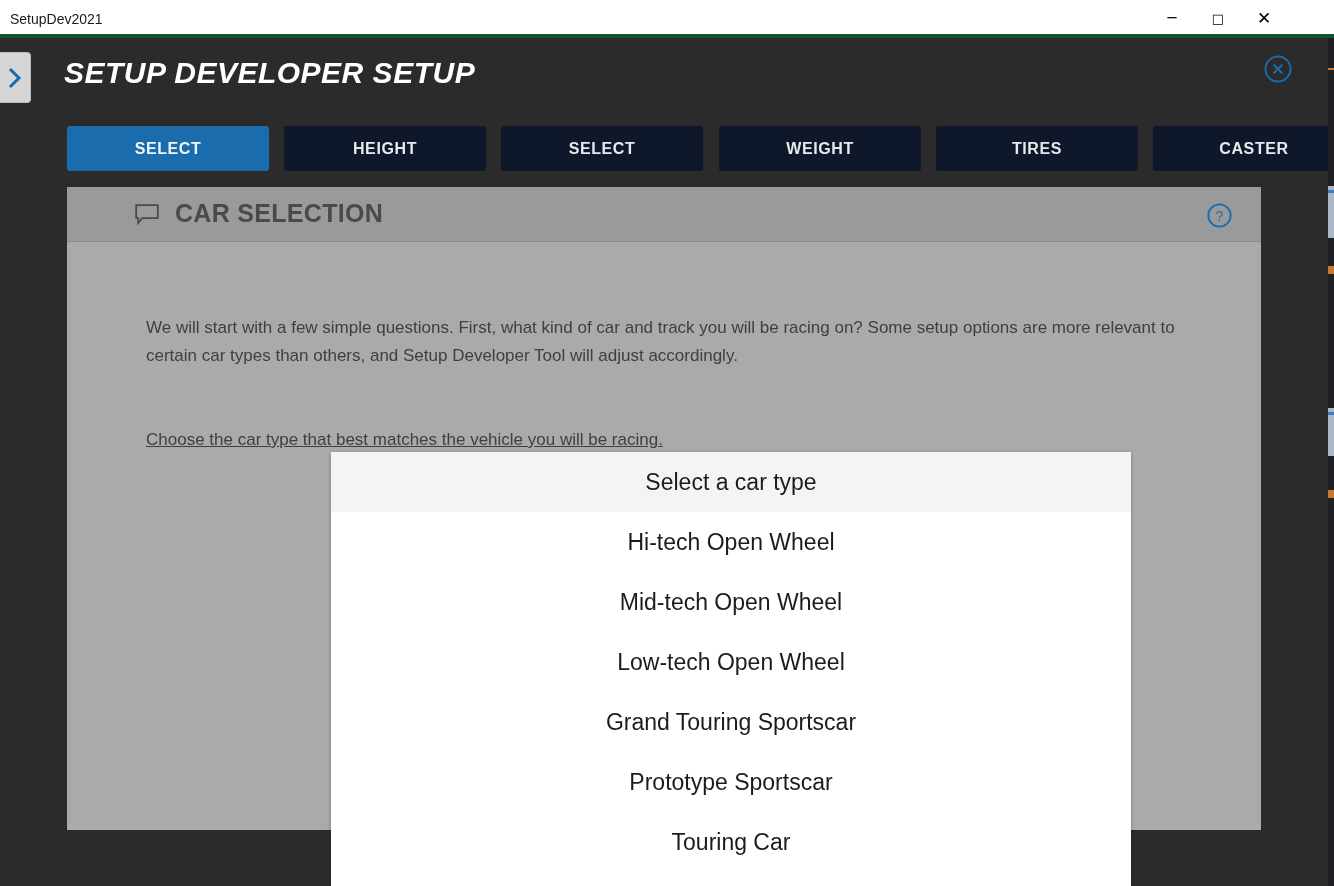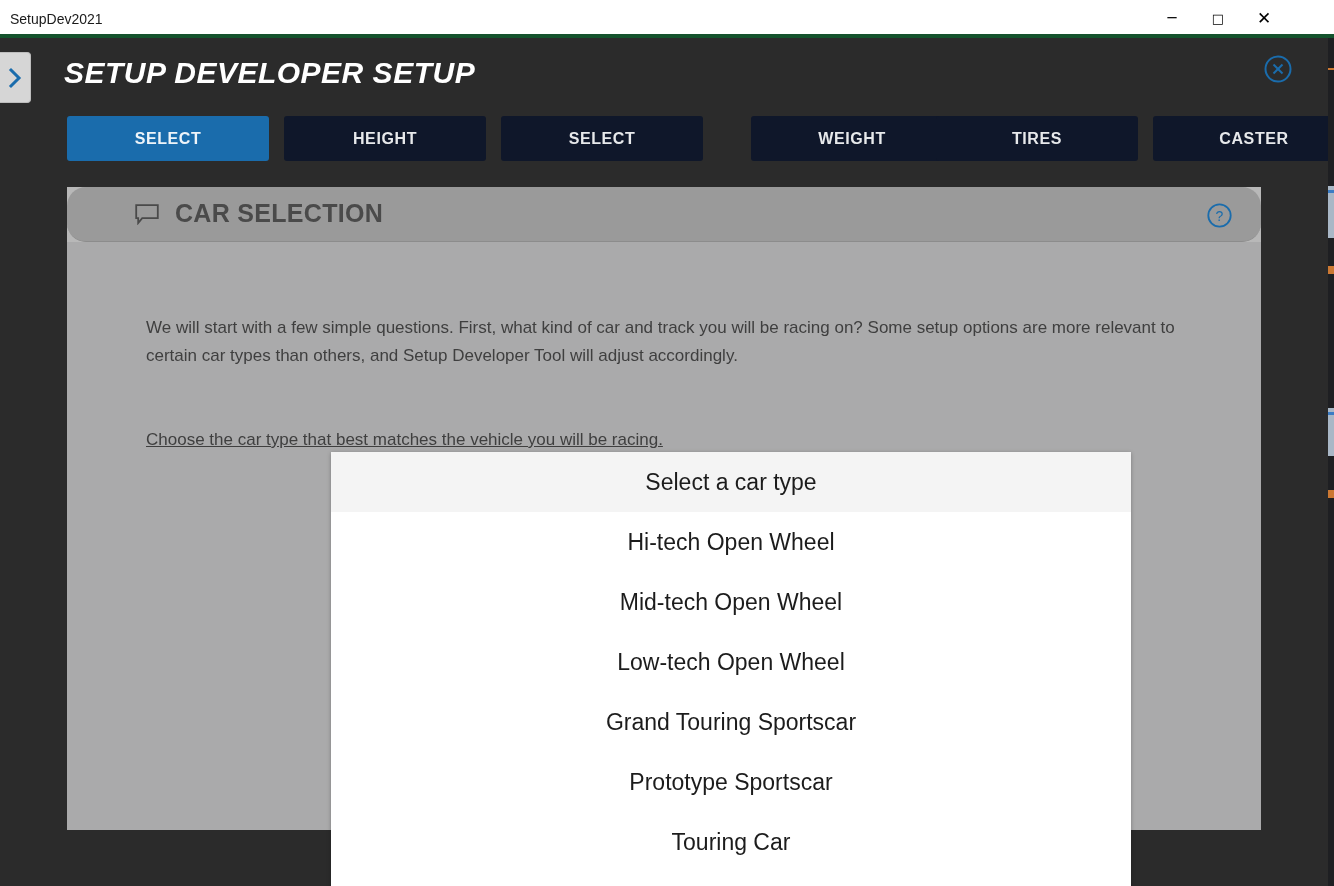--- a/index.html
+++ b/index.html
@@ -114,21 +114,21 @@
     position: absolute;
     right: 36px; top: 17px;
     width: 28px; height: 28px;
     cursor: pointer;
   }
   #app-close svg { display: block; }
 
   
   #tabbar {
     position: absolute;
-    left: 67px; top: 78px;
+    left: 67px; top: 88px;
     width: 1261px; height: 45px;
     overflow: hidden;
   }
   .tab {
     position: absolute;
     top: 0;
     height: 45px;
     background: #0f172a;
     border-radius: 3px;
     display: flex;
@@ -155,21 +155,20 @@
     width: 1194px; height: 643px;
     background: #b8b8b8;
   }
   #panel-header {
     position: absolute;
     left: 0; top: 0;
     width: 1194px; height: 55px;
     background: #9a9a9a;
     border-bottom: 1px solid #8c8c8c;
     box-sizing: border-box;
-    border-radius: 19px;
   }
   #panel-header-icon {
     position: absolute;
     left: 68px; top: 17px;
     width: 24px; height: 21px;
   }
   #panel-header-title {
     position: absolute;
     left: 108px; top: 12px;
     font-size: 25px;
@@ -272,21 +271,21 @@
       <circle cx="14" cy="14" r="12.5" fill="none" stroke="#1a6cac" stroke-width="2"></circle>
       <line x1="9.5" y1="9.5" x2="18.5" y2="18.5" stroke="#1a6cac" stroke-width="2"></line>
       <line x1="18.5" y1="9.5" x2="9.5" y2="18.5" stroke="#1a6cac" stroke-width="2"></line>
     </svg>
   </div>
 
   <div id="tabbar">
     <div class="tab active" style="left: 0px; width: 202px;">SELECT</div>
     <div class="tab" style="left: 217px; width: 202px;">HEIGHT</div>
     <div class="tab" style="left: 434px; width: 202px;">SELECT</div>
-    <div class="tab" style="left: 652px; width: 202px; margin-left: 32px;">WEIGHT</div>
+    <div class="tab" style="left: 652px; width: 202px;">WEIGHT</div>
     <div class="tab" style="left: 869px; width: 202px;">TIRES</div>
     <div class="tab" style="left: 1086px; width: 202px;">CASTER</div>
   </div>
 
   <div id="panel">
 
     <div id="panel-header">
       <div id="panel-header-icon">
         <svg width="24" height="21" viewBox="0 0 24 21">
           <path d="M1.2 1.2 H22.8 V14.2 H7.2 L3.2 19 V14.2 H1.2 Z" fill="none" stroke="#4a4a4a" stroke-width="1.8" stroke-linejoin="miter"></path>

